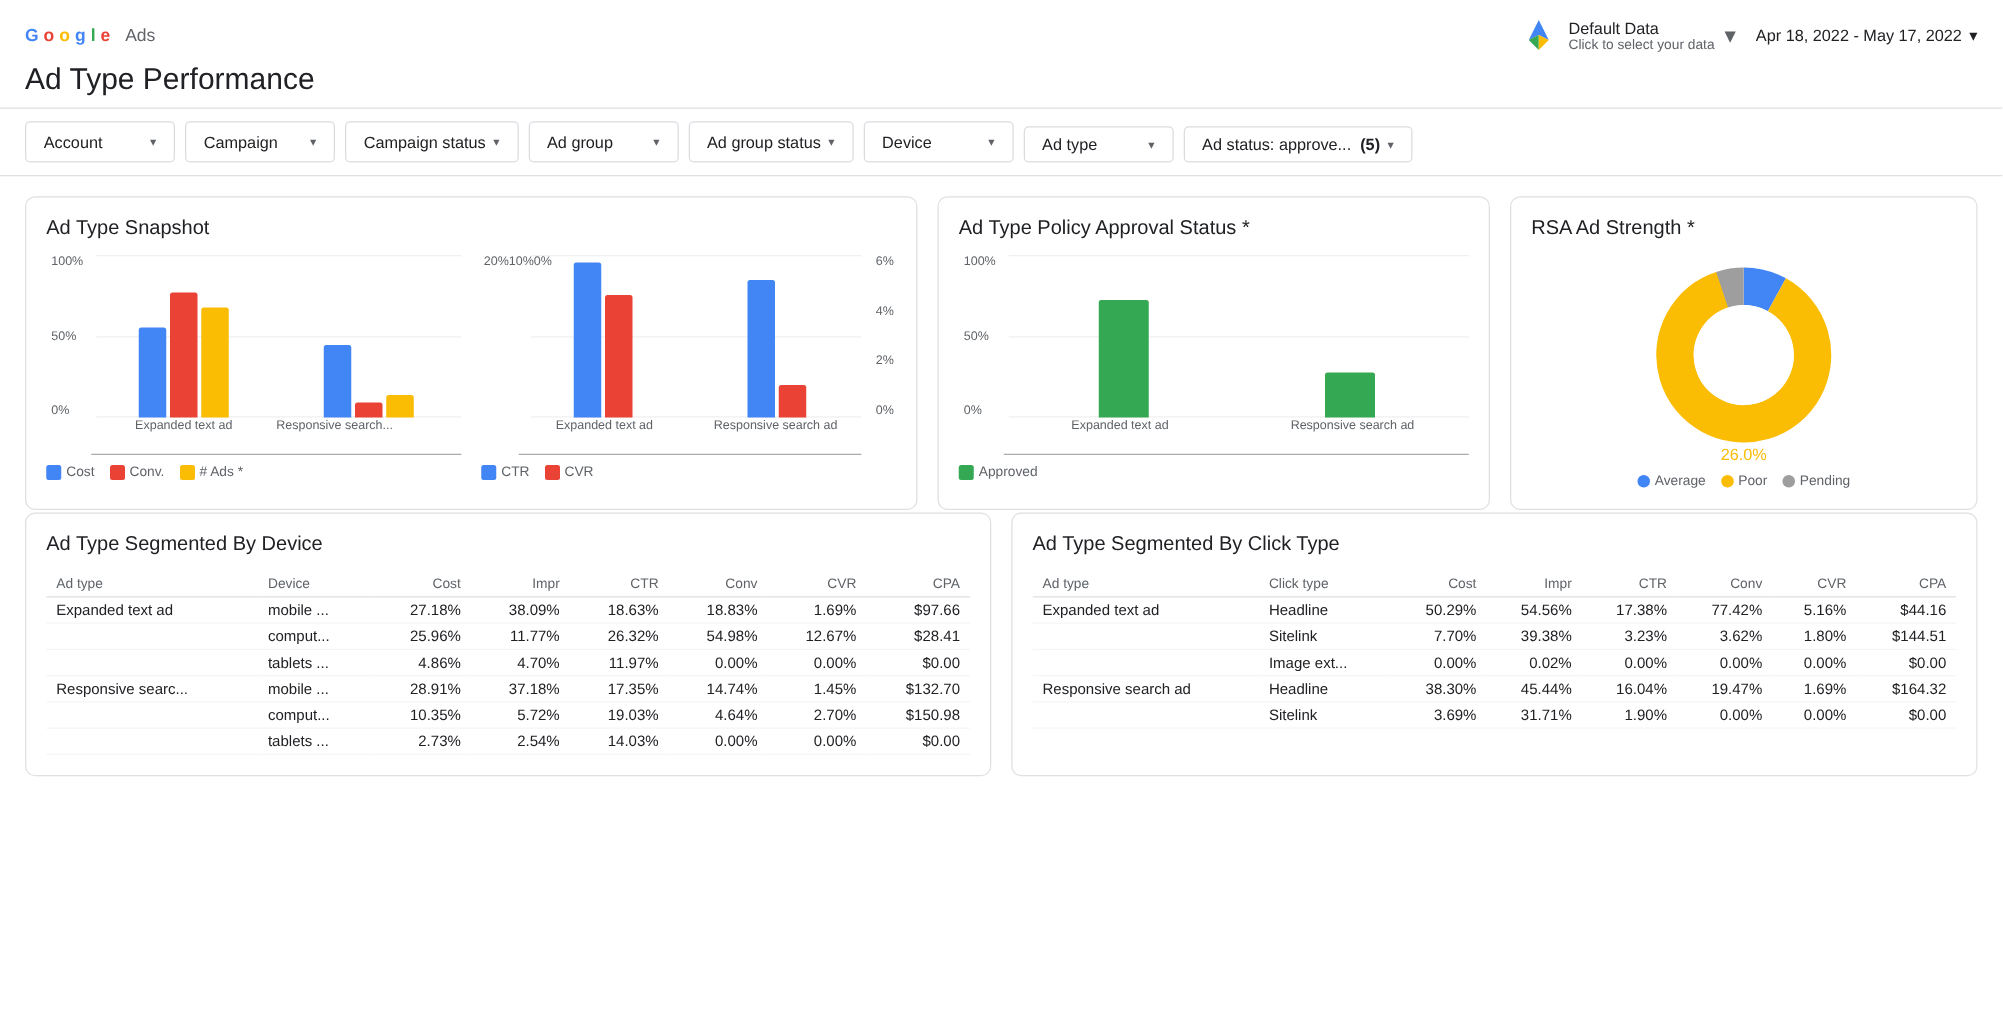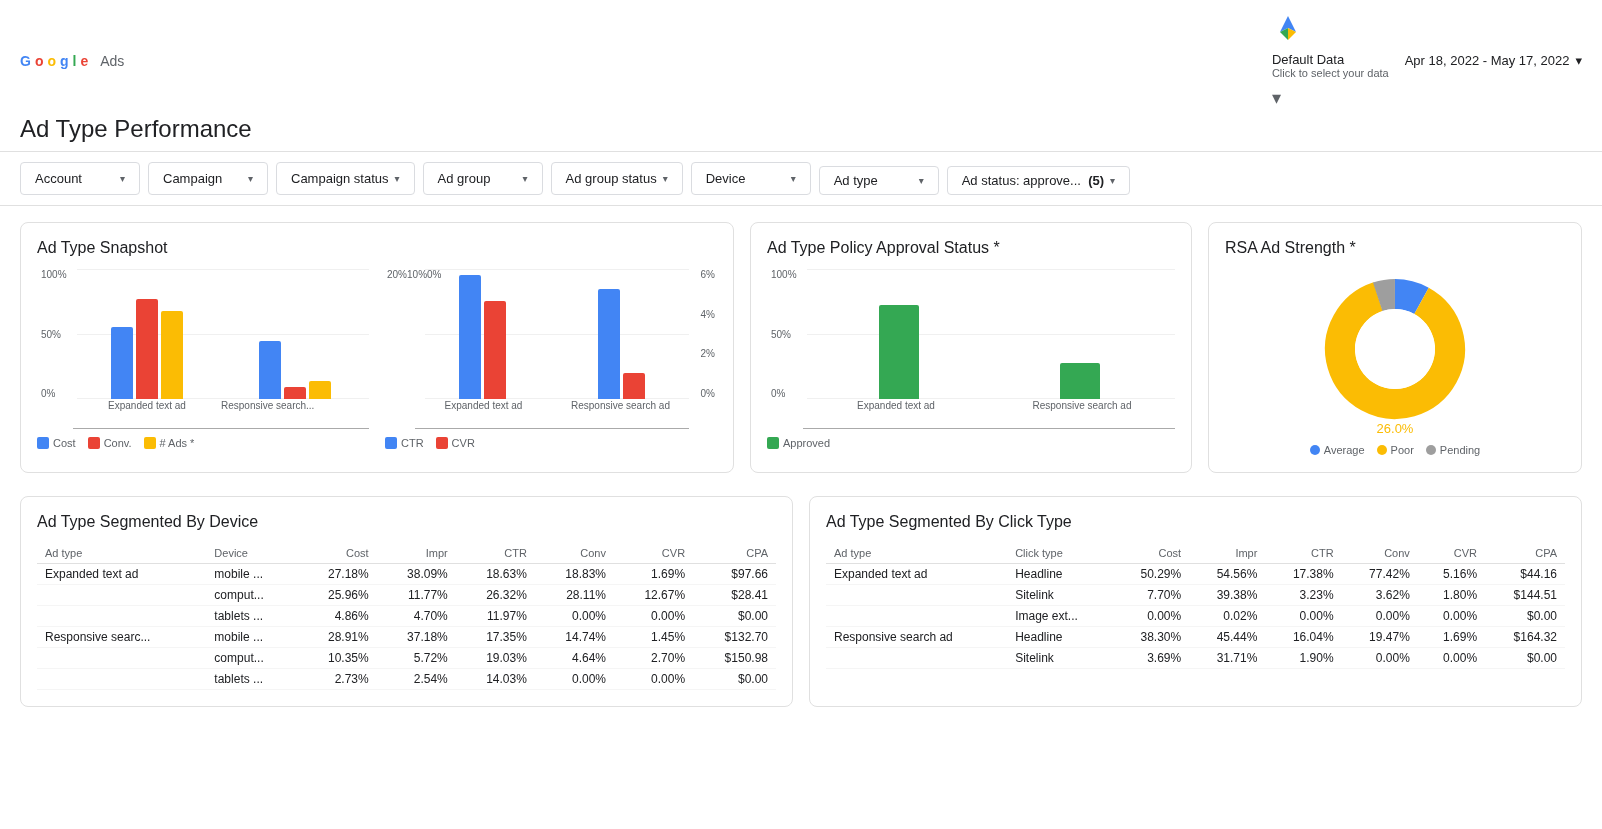--- a/index.html
+++ b/index.html
@@ -12,36 +12,36 @@
     .google-ads-logo { display: flex; align-items: center; gap: 4px; font-size: 14px; font-weight: 500; }
     .logo-g { color: #4285f4; font-weight: 700; }
     .logo-o1 { color: #ea4335; font-weight: 700; }
     .logo-o2 { color: #fbbc04; font-weight: 700; }
     .logo-g2 { color: #4285f4; font-weight: 700; }
     .logo-l { color: #34a853; font-weight: 700; }
     .logo-e { color: #ea4335; font-weight: 700; }
     .logo-ads { color: #5f6368; font-weight: 500; }
     .page-title { font-size: 24px; font-weight: 400; color: #202124; margin-top: 2px; }
     .header-right { display: flex; align-items: center; gap: 16px; }
-    .data-source { display: flex; align-items: flex-start; gap: 8px; flex-direction: column; }
+    .data-source { display: flex; align-items: center; gap: 8px; }
     .data-source-icon { width: 32px; height: 32px; }
     .data-source-text { display: flex; flex-direction: column; }
     .data-source-name { font-size: 13px; font-weight: 500; color: #202124; }
     .data-source-sub { font-size: 11px; color: #5f6368; }
     .dot-separator { color: #5f6368; font-size: 18px; }
     .date-range { font-size: 13px; color: #202124; display: flex; align-items: center; gap: 6px; }
 
     
     .filters { padding: 10px 20px; display: flex; flex-wrap: wrap; gap: 8px; border-bottom: 1px solid #e0e0e0; }
     .filter-chip { display: flex; align-items: center; gap: 6px; padding: 6px 14px; border: 1px solid #dadce0; border-radius: 4px; font-size: 13px; color: #202124; cursor: pointer; background: #fff; min-width: 120px; justify-content: space-between; }
     .filter-chip .chevron { color: #5f6368; font-size: 10px; }
     .filter-chip-wide { min-width: 180px; }
 
     
-    .main { padding: 16px 20px; display: flex; flex-direction: column; gap: 23px; }
+    .main { padding: 16px 20px; display: flex; flex-direction: column; gap: 2px; }
 
     
     .card { border: 1px solid #e0e0e0; border-radius: 8px; background: #fff; padding: 16px; }
     .card-title { font-size: 16px; font-weight: 500; color: #202124; margin-bottom: 12px; }
 
     
     .top-row { display: flex; gap: 16px; }
     .snapshot-card { flex: 2; }
     .policy-card { flex: 1.2; }
     .rsa-card { flex: 1; }
@@ -347,21 +347,21 @@
                 <td>18.83%</td>
                 <td>1.69%</td>
                 <td>$97.66</td>
               </tr>
               <tr>
                 <td></td>
                 <td>comput...</td>
                 <td>25.96%</td>
                 <td>11.77%</td>
                 <td>26.32%</td>
-                <td>28.11%</td>
+                <td>54.98%</td>
                 <td>12.67%</td>
                 <td>$28.41</td>
               </tr>
               <tr>
                 <td></td>
                 <td>tablets ...</td>
                 <td>4.86%</td>
                 <td>4.70%</td>
                 <td>11.97%</td>
                 <td>0.00%</td>

